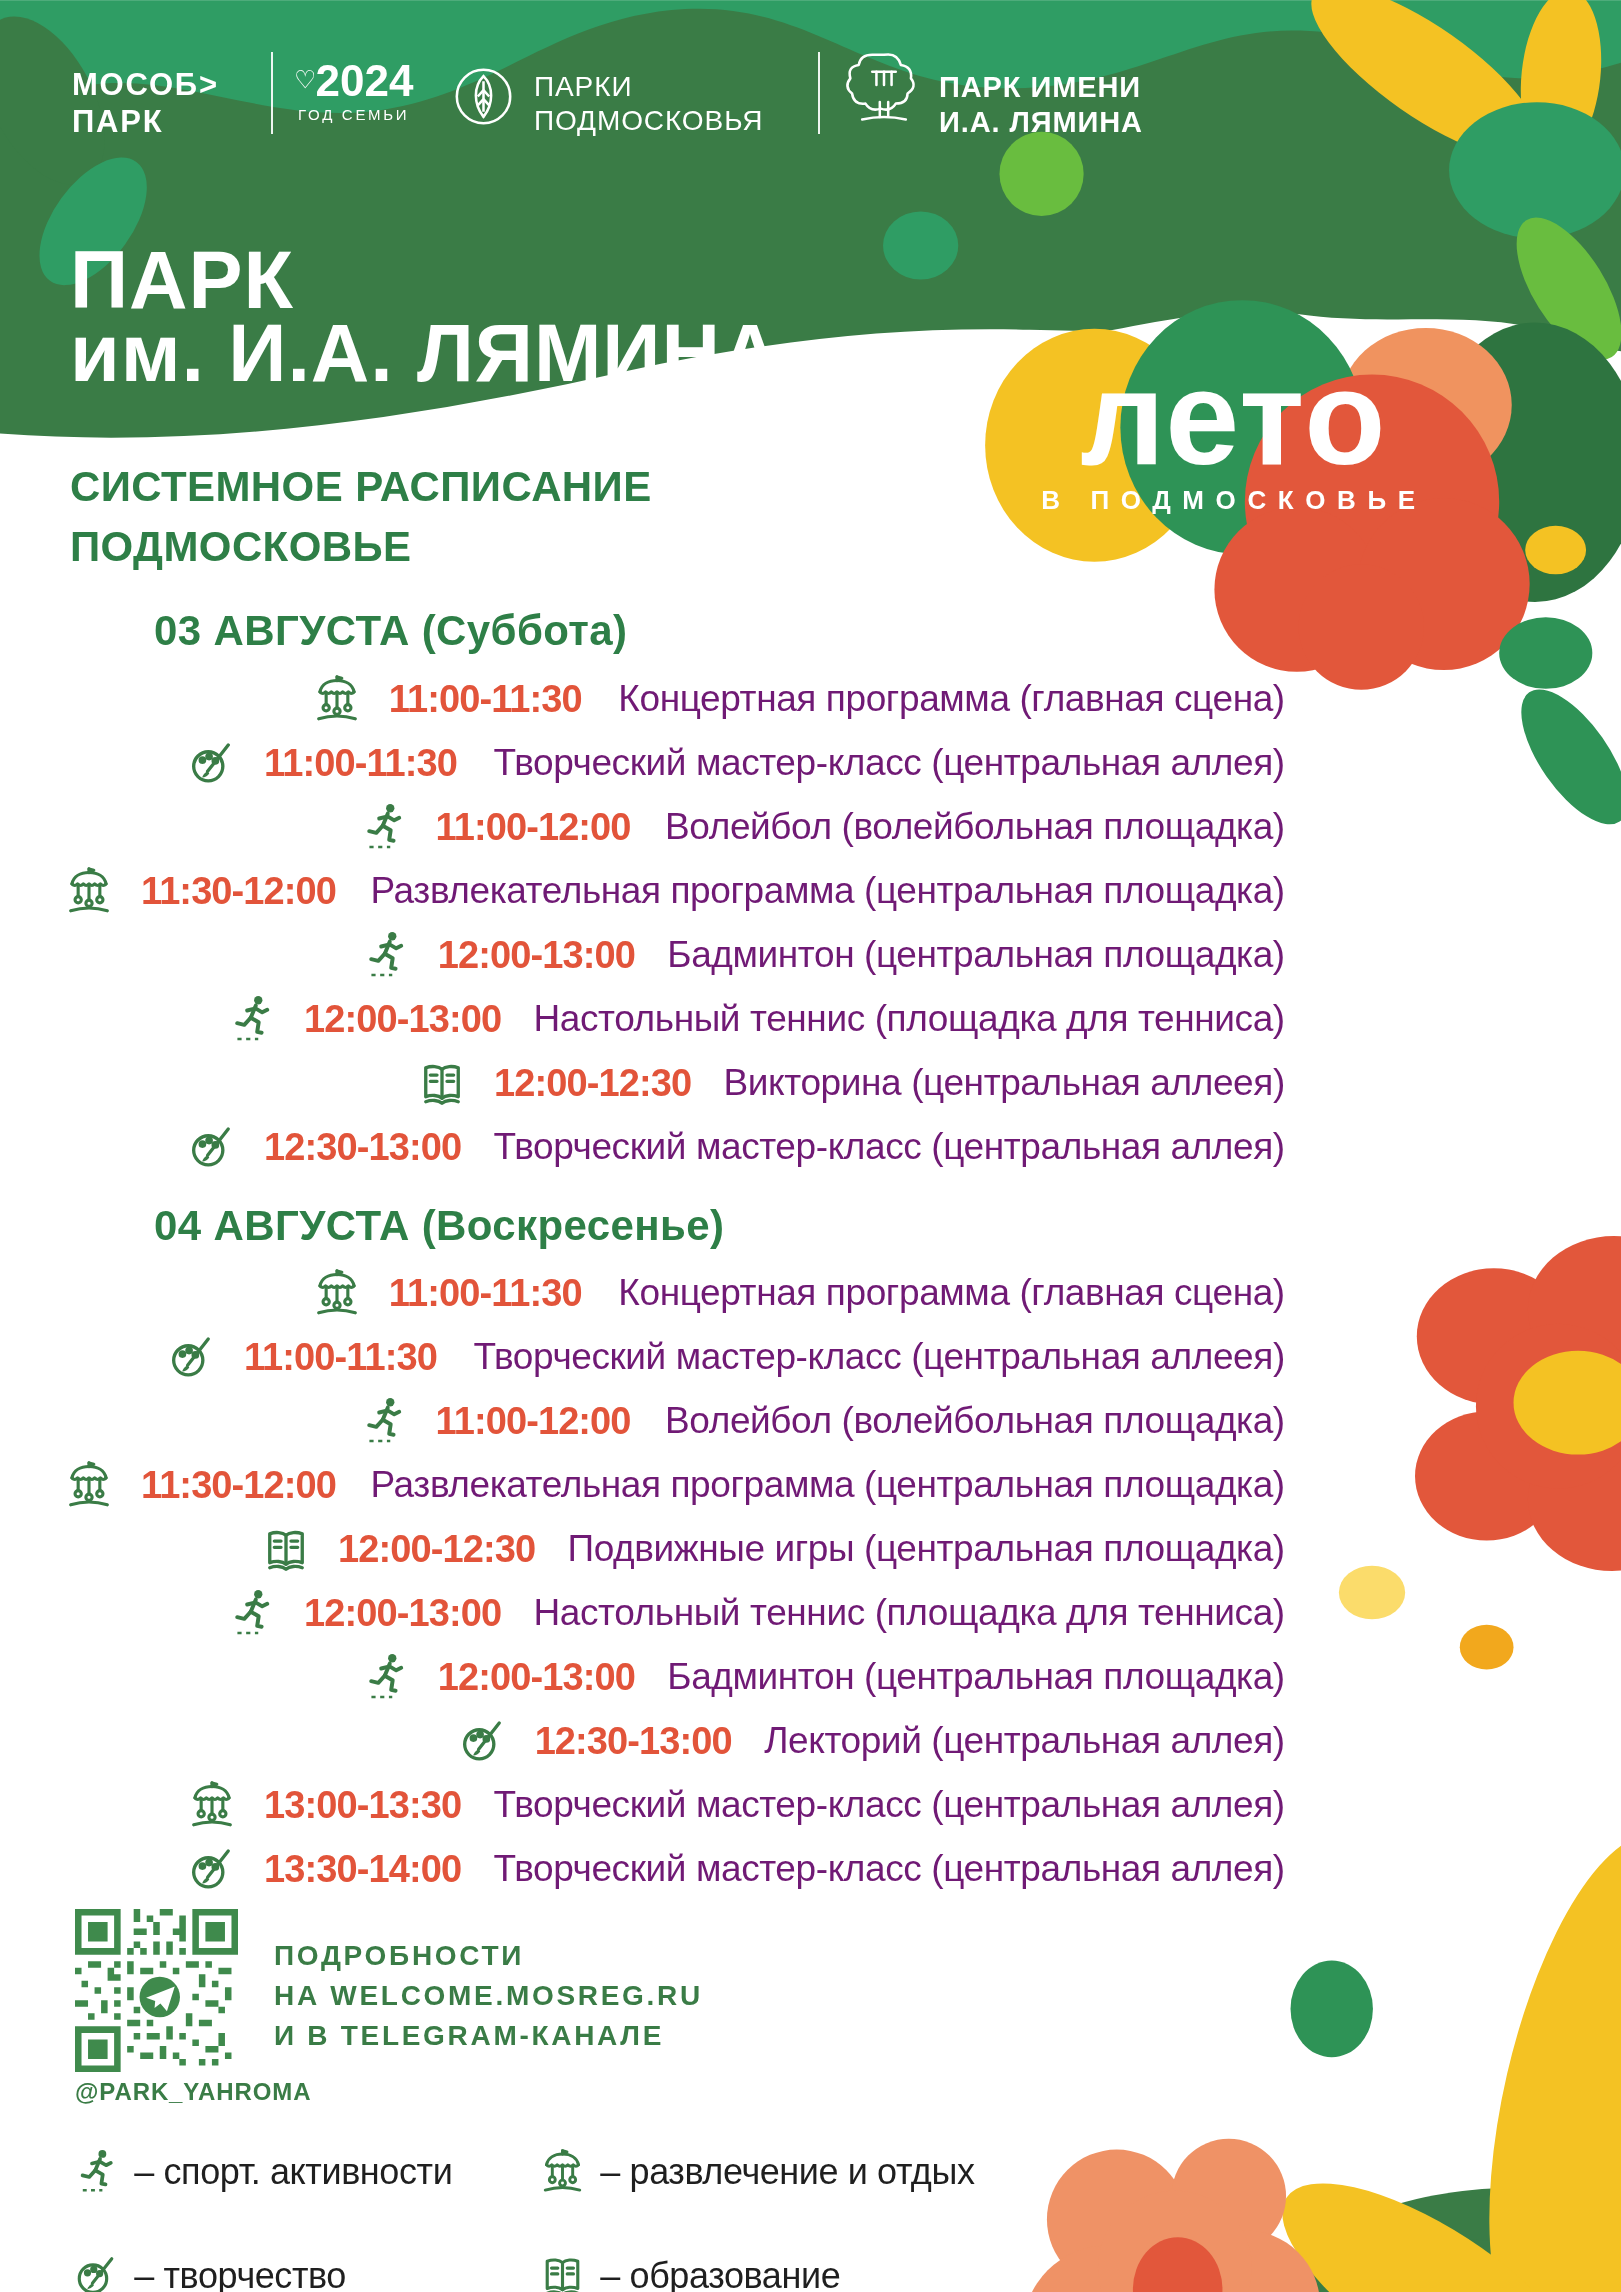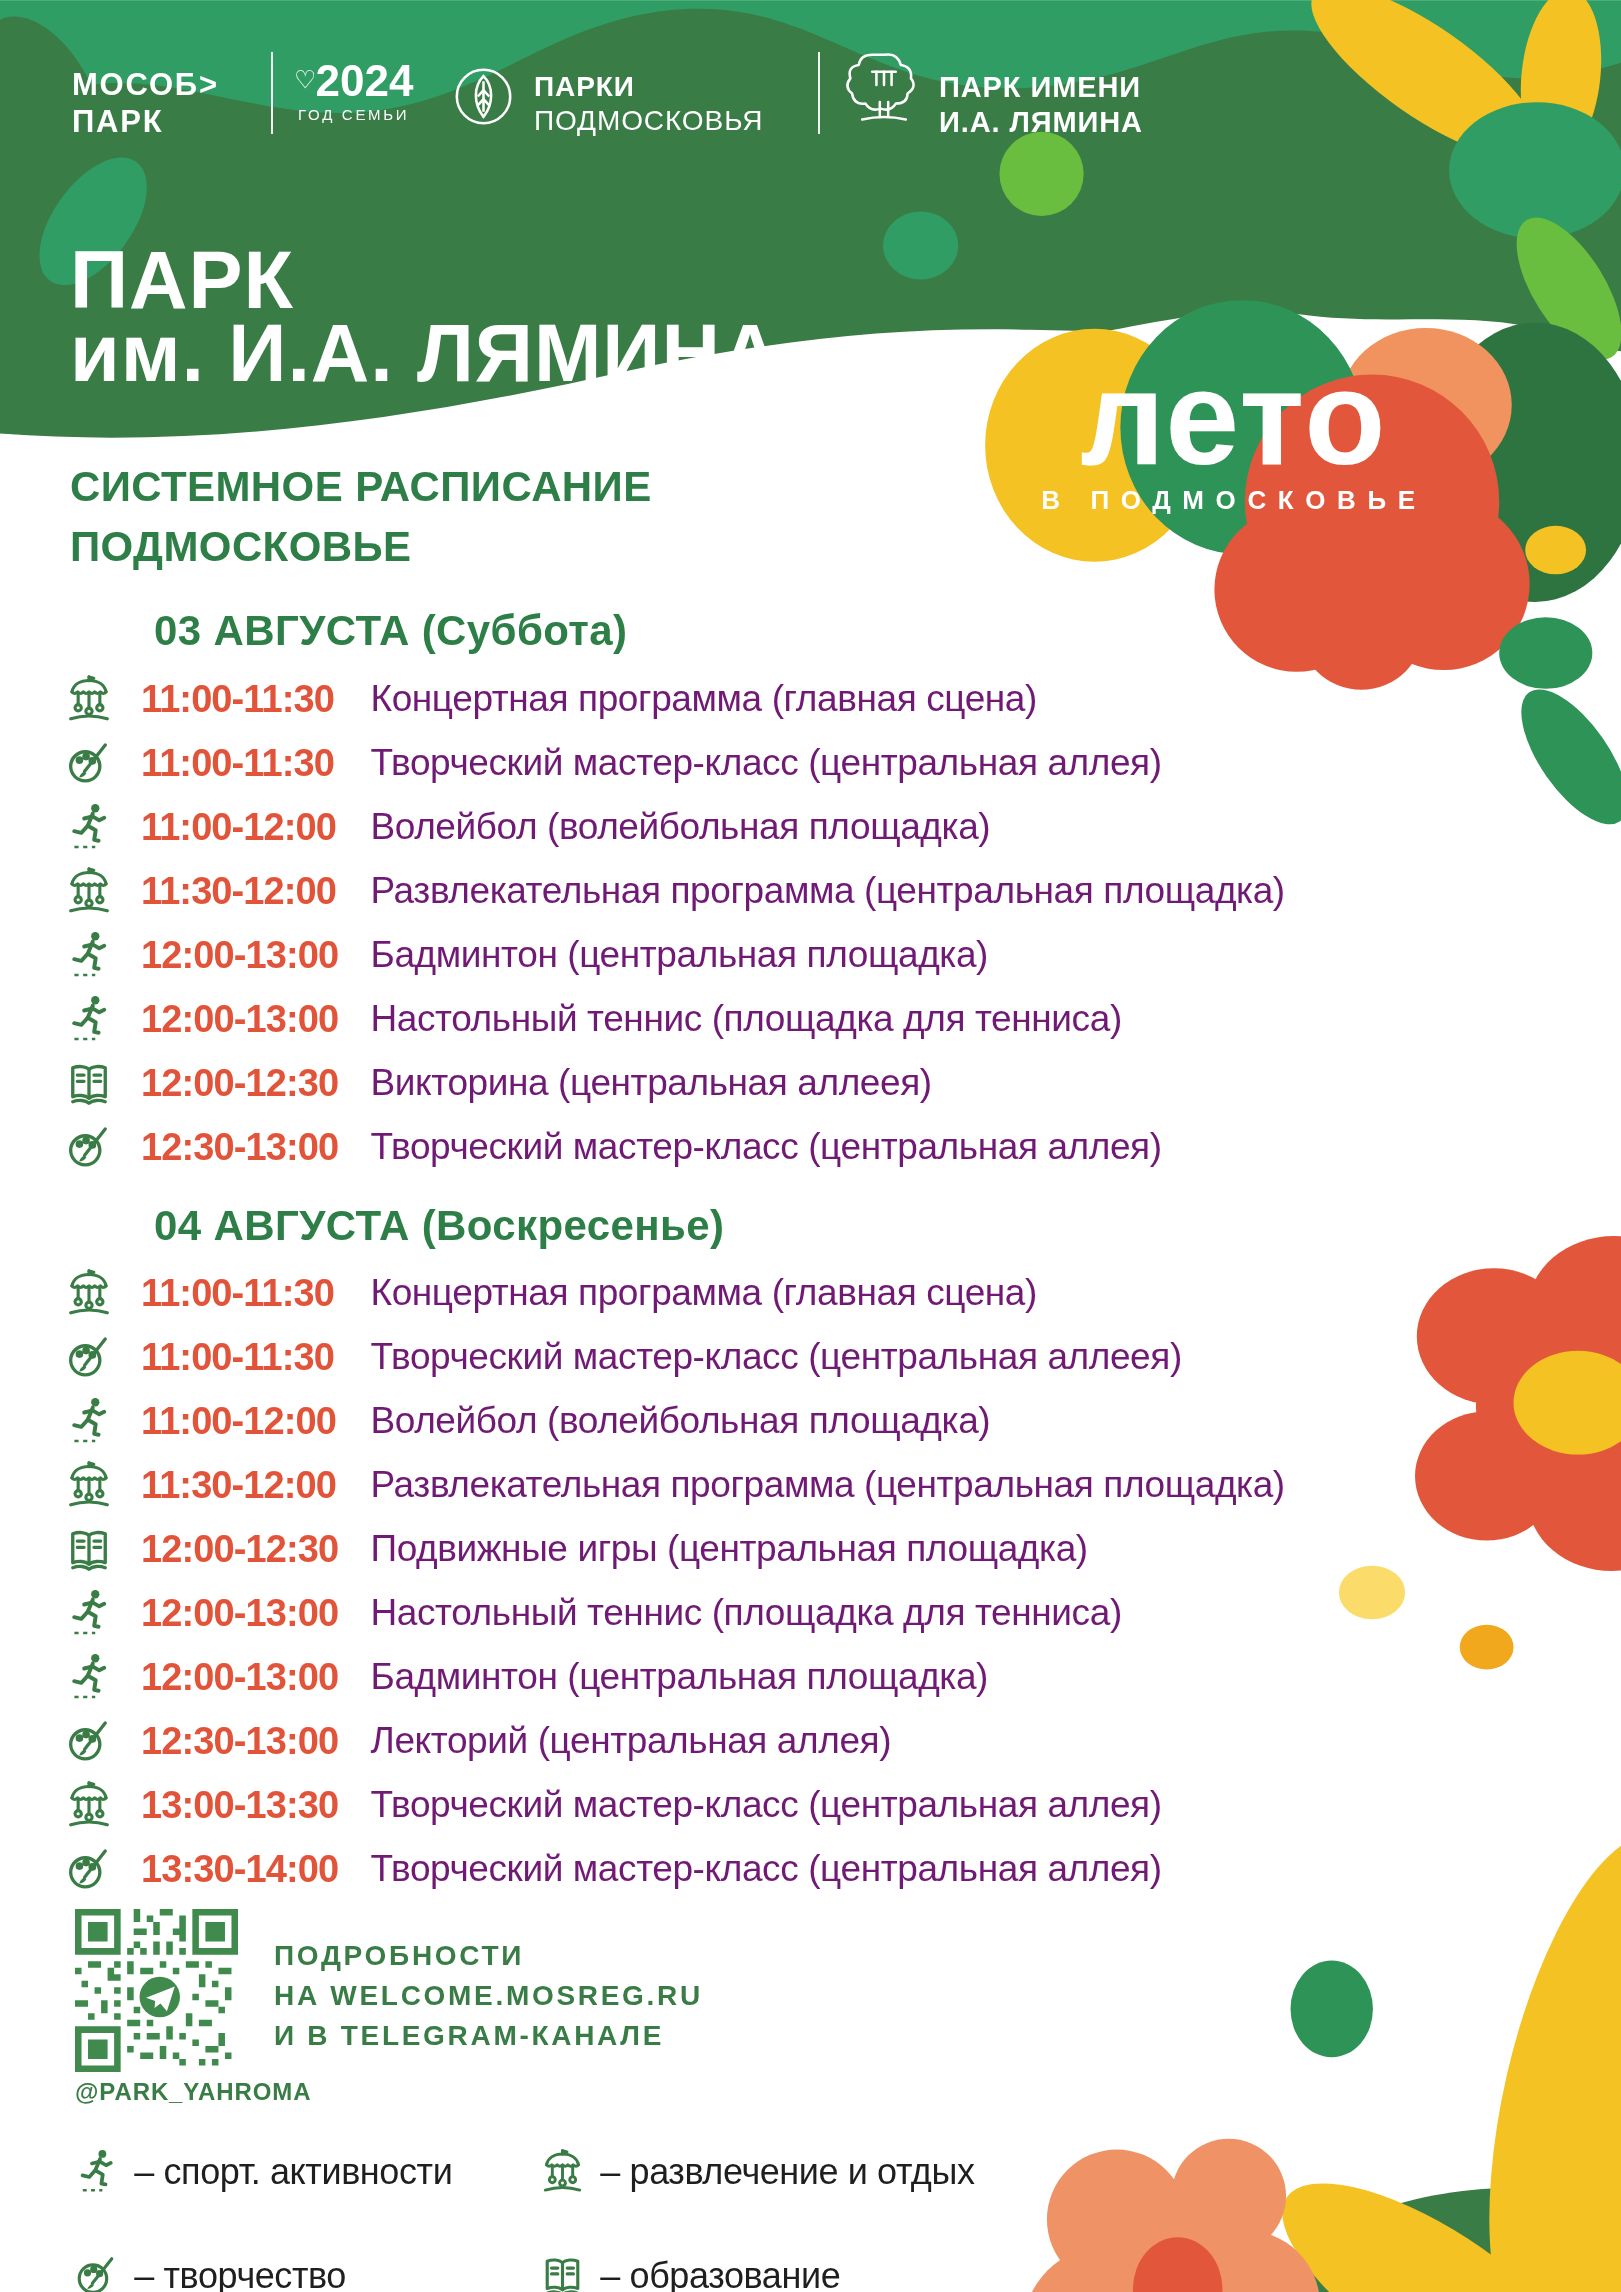--- a/index.html
+++ b/index.html
@@ -12,21 +12,21 @@
   .hdr-mosob{left:72px;top:66px;font-size:31px;font-weight:700;line-height:37px;letter-spacing:1.8px;}
   .hdr-div{position:absolute;width:1.8px;background:rgba(255,255,255,.92);}
   #div1{left:271px;top:52px;height:82px;}
   #div2{left:818px;top:52px;height:82px;}
   .hdr-year{left:294px;top:56px;text-align:center;}
   .hdr-year .num{font-size:44px;font-weight:700;line-height:47px;}
   .hdr-year .heart{font-size:25px;vertical-align:8px;margin-right:-0.9px;}
   .hdr-year .cap{font-size:15px;letter-spacing:2.7px;margin-top:1.8px;}
   .leaf-badge{position:absolute;left:453px;top:66px;width:61px;height:61px;color:#fff;}
   .hdr-parks{left:534px;top:70px;font-size:28px;line-height:34px;}
-  .hdr-parks .b{font-weight:700;letter-spacing:0.9px;}
+  .hdr-parks .b{font-weight:400;letter-spacing:0.9px;}
   .hdr-parks .r{font-weight:400;letter-spacing:0.9px;}
   .tree-badge{position:absolute;left:840px;top:48px;width:88px;height:91px;color:#fff;}
   .hdr-parkname{left:939px;top:70px;font-size:29px;font-weight:700;line-height:35px;letter-spacing:0.9px;}
 
   .title{position:absolute;left:70px;top:244px;font-size:81px;font-weight:700;line-height:73px;
          color:#fff;letter-spacing:0.9px;}
 
   .leto-word{position:absolute;left:1010px;top:351px;width:448px;text-align:center;
              font-size:133px;font-weight:700;line-height:134px;color:#fff;letter-spacing:1.8px;}
   .leto-sub{position:absolute;left:1010px;top:485px;width:448px;text-align:center;
@@ -34,21 +34,21 @@
 
   .sys-heading{position:absolute;left:70px;top:457px;font-size:42px;font-weight:700;
                color:#2E7F47;line-height:60px;letter-spacing:0.4px;}
   .day-label{position:absolute;font-size:42px;font-weight:700;color:#2E7F47;letter-spacing:0.4px;}
   #day1-label{left:154px;top:607px;}
   #day2-label{left:154px;top:1202px;}
 
   .rows{position:absolute;left:64px;}
   #day1-rows{top:667px;}
   #day2-rows{top:1261px;}
-  .row{display:flex;align-items:center;height:64px;white-space:nowrap;}
+  .row{display:flex;align-items:center;height:64px;white-space:nowrap;justify-content:flex-end;}
   .evt-icon{width:50px;height:50px;flex:none;margin-right:27px;color:#3A7C46;}
   .time{font-size:38px;font-weight:700;color:#E2543A;min-width:217px;letter-spacing:-0.9px;flex:none;}
   .etext{font-size:37px;color:#701a75;letter-spacing:-0.4px;margin-left:12.5px;}
 
   .qr{position:absolute;left:75px;top:1909px;width:163px;height:163px;}
   .details{position:absolute;left:274px;top:1936px;font-size:28px;font-weight:700;color:#3A7C46;
            letter-spacing:2.7px;line-height:40px;}
   .handle{position:absolute;left:75px;top:2078px;font-size:24px;font-weight:700;color:#3A7C46;letter-spacing:0.9px;}
 
   .legend{position:absolute;left:73px;top:2140px;display:grid;grid-template-columns:466px auto;row-gap:49px;}

